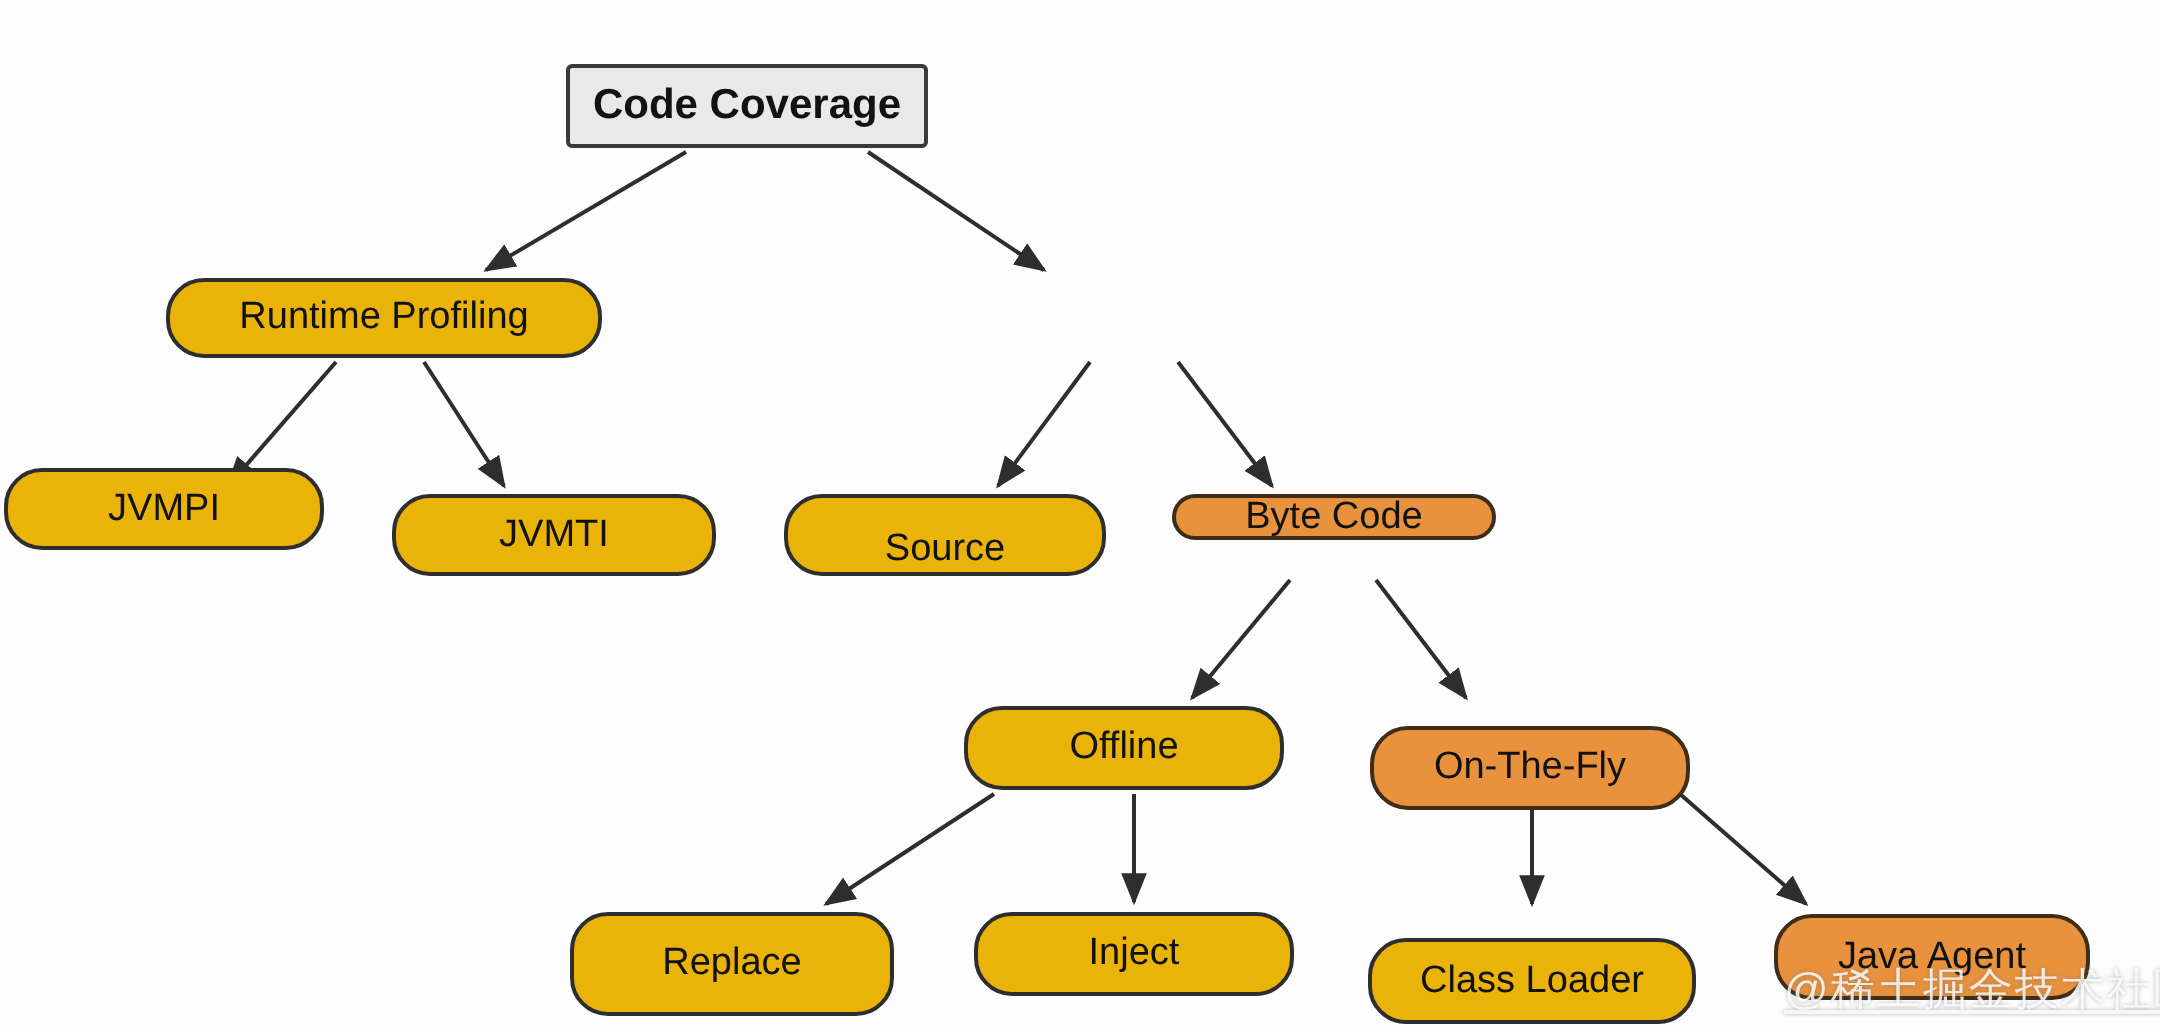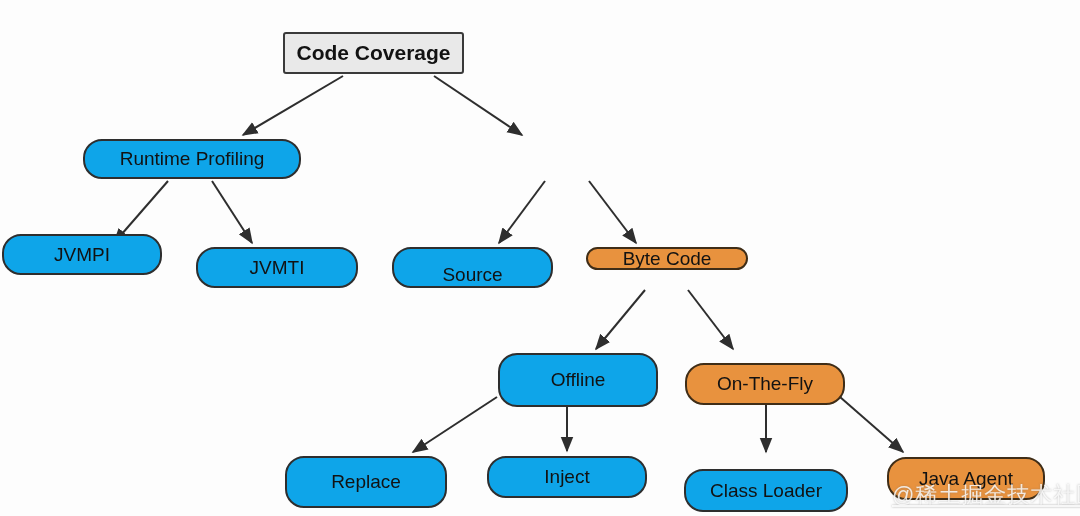--- a/index.html
+++ b/index.html
@@ -4,21 +4,21 @@
 <style>
   html,body{margin:0;padding:0;background:#ffffff;}
   .canvas{
     position:relative;width:1080px;height:516px;background:#fdfdfd;overflow:hidden;
     font-family:"Liberation Sans","DejaVu Sans",sans-serif;
   }
   .edges{position:absolute;left:0;top:0;width:1080px;height:516px;pointer-events:none;}
   .edges line{stroke:#2e2e2e;stroke-width:2;}
   .node{
     position:absolute;display:flex;align-items:center;justify-content:center;
-    box-sizing:border-box;background:#0ea5e9;border:2px solid #2e2e2e;border-radius:19px;
+    box-sizing:border-box;background:#eab308;border:2px solid #2e2e2e;border-radius:19px;
     font-size:19px;color:#121212;white-space:nowrap;z-index:2;
   }
   .node--root{
     background:#e9e9e9;border-color:#3a3a3a;border-radius:3px;
     font-weight:bold;font-size:21px;
   }
   .node--orange{background:#e8923e;border-color:#3f2d17;}
   .watermark{
     position:absolute;left:892px;top:480px;z-index:3;
     font-size:22px;letter-spacing:1px;white-space:nowrap;
@@ -64,21 +64,21 @@
     </div>
   <div class="node" style="left: 196px; top: 247px; width: 162px; height: 41px;">
       <span>JVMTI</span>
     </div>
   <div class="node" style="left: 392px; top: 247px; width: 161px; height: 41px; align-items: flex-end;">
       <span>Source</span>
     </div>
   <div class="node node--orange" style="left: 586px; top: 247px; width: 162px; height: 23px;">
       <span>Byte Code</span>
     </div>
-  <div class="node" style="left: 498px; top: 353px; width: 160px; height: 54px;">
+  <div class="node" style="left: 482px; top: 353px; width: 160px; height: 42px;">
       <span>Offline</span>
     </div>
   <div class="node node--orange" style="left: 685px; top: 363px; width: 160px; height: 42px;">
       <span>On-The-Fly</span>
     </div>
   <div class="node" style="left: 285px; top: 456px; width: 162px; height: 52px;">
       <span>Replace</span>
     </div>
   <div class="node" style="left: 487px; top: 456px; width: 160px; height: 42px;">
       <span>Inject</span>

